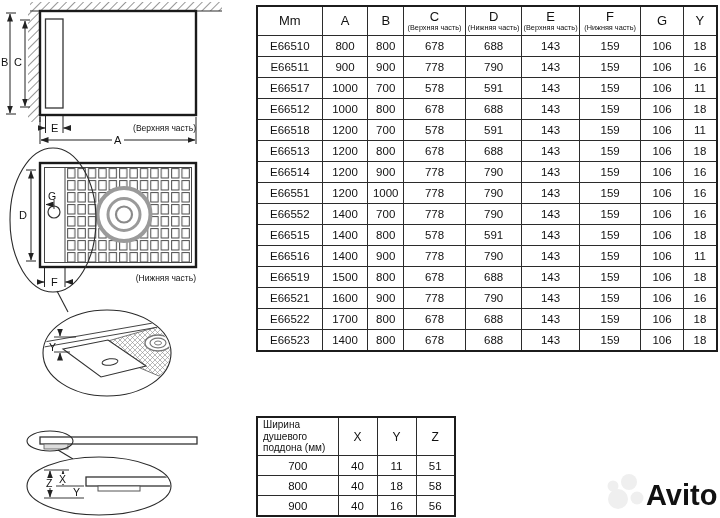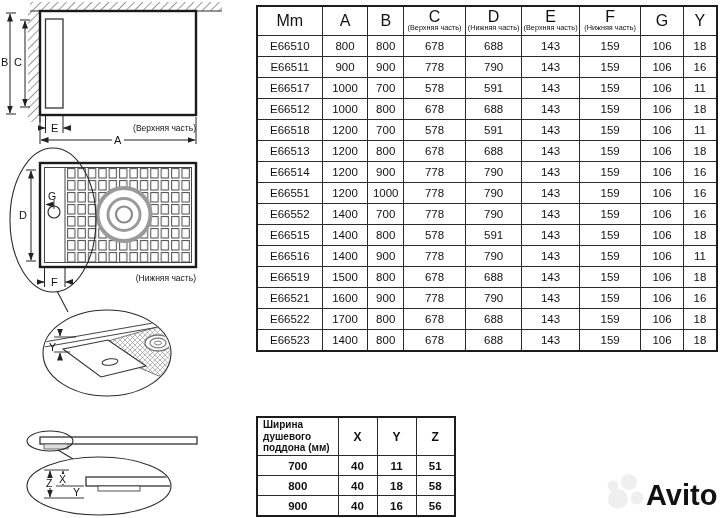--- a/index.html
+++ b/index.html
@@ -7,26 +7,26 @@
          font-family:"Liberation Sans",sans-serif;color:#111;}
   svg text{font-family:"Liberation Sans",sans-serif;fill:#111;}
 
   
   table{border-collapse:collapse;table-layout:fixed;background:#fff;}
   .main-table{position:absolute;left:256px;top:5px;width:462px;border:2px solid #1c1c1c;}
   .main-table th,.main-table td{border:1px solid #2b2b2b;text-align:center;vertical-align:middle;
         padding:0;font-weight:normal;}
   .main-table th{height:28px;}
   .main-table td{height:20px;font-size:11.5px;}
-  .main-table .lbl{font-size:16px;line-height:14px;}
+  .main-table .lbl{font-size:13px;line-height:14px;}
   .main-table .sub{font-size:7.3px;line-height:8px;white-space:nowrap;}
 
   .width-table{position:absolute;left:256px;top:416px;width:198px;border:2px solid #1c1c1c;}
   .width-table th,.width-table td{border:1px solid #2b2b2b;text-align:center;vertical-align:middle;
-        padding:0;font-weight:bold;}
+        padding:0;font-weight:normal;}
   .width-table th{height:37px;font-size:12px;}
   .width-table th.wide{font-size:10px;line-height:11.5px;text-align:left;padding-left:5px;}
   .width-table td{height:19px;font-size:11.5px;}
 
   
   .watermark{position:absolute;left:598px;top:466px;width:120px;height:50px;}
 </style>
 </head>
 <body>
 

